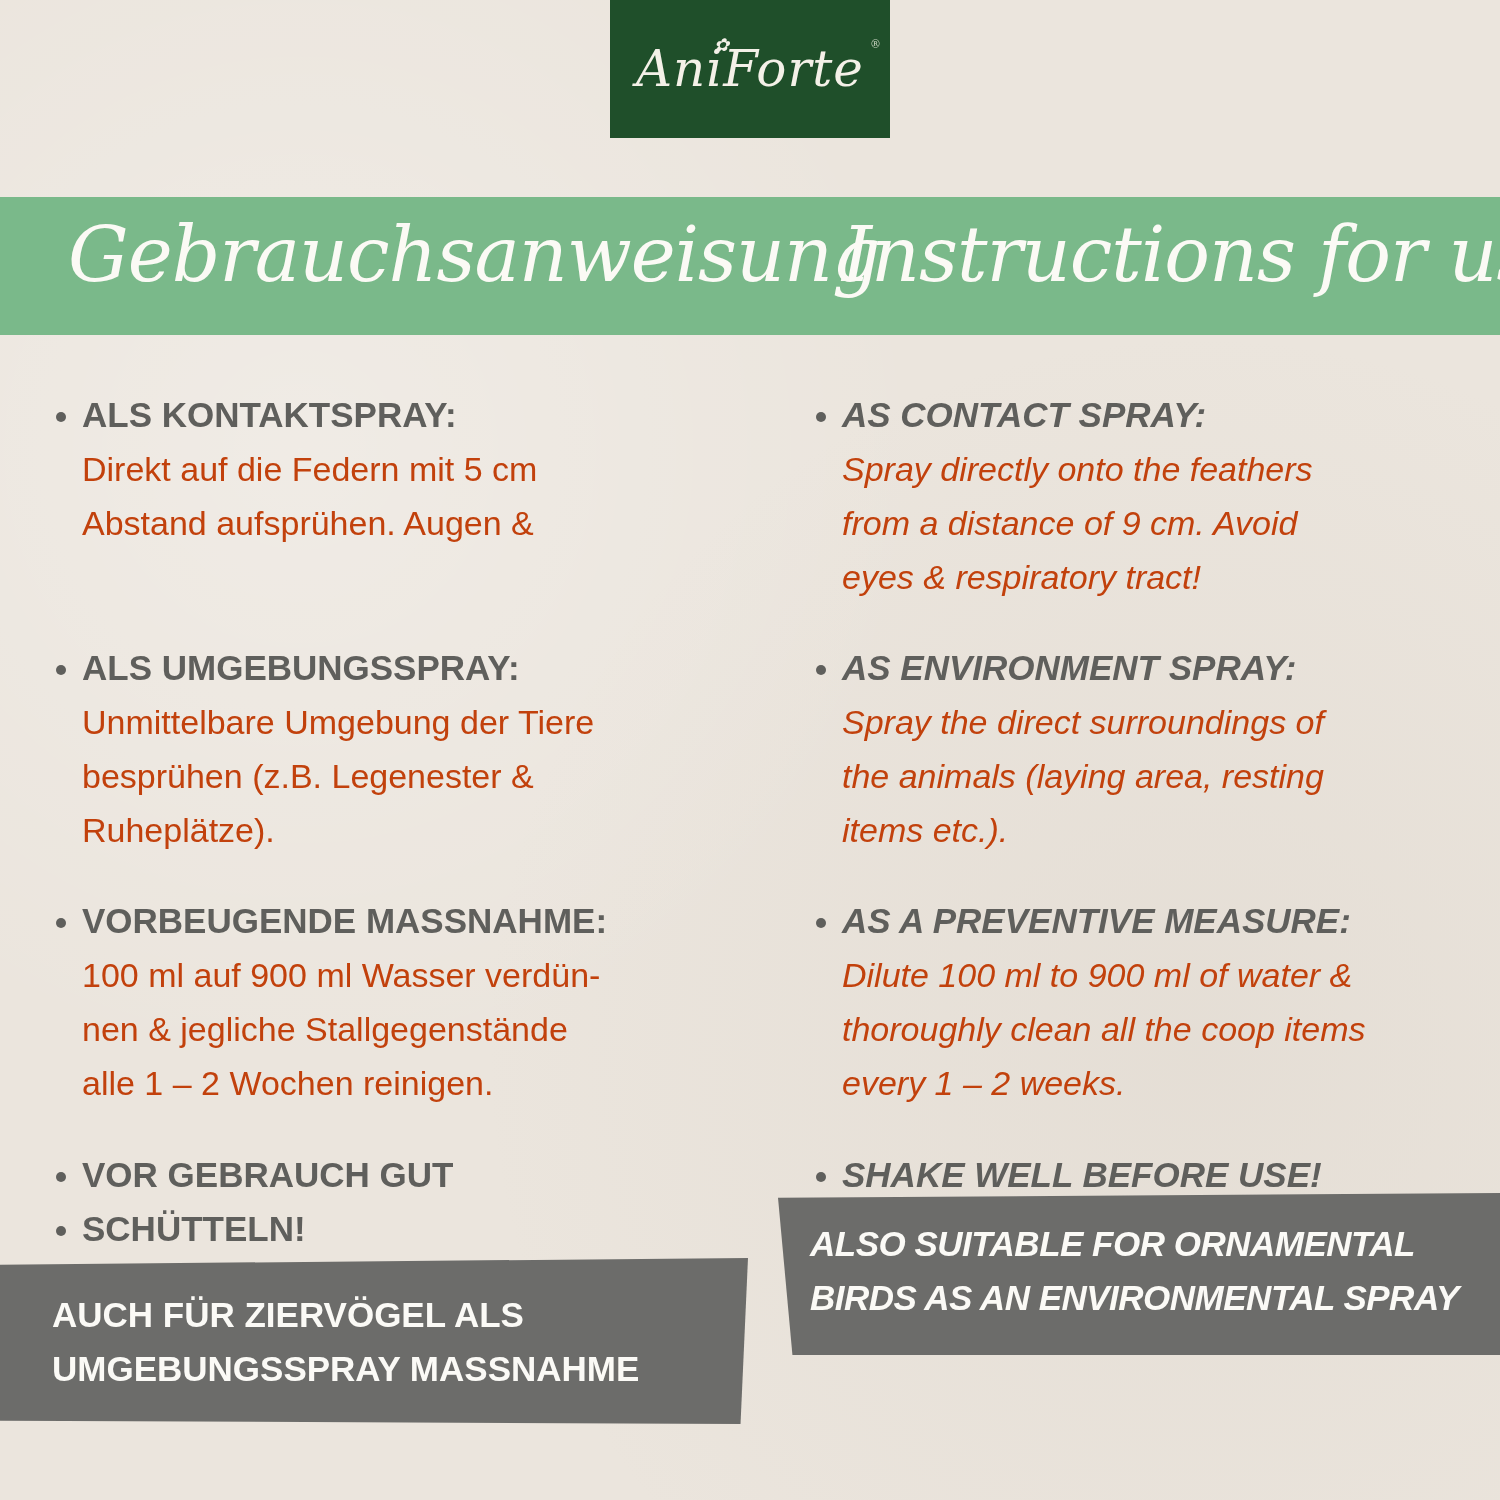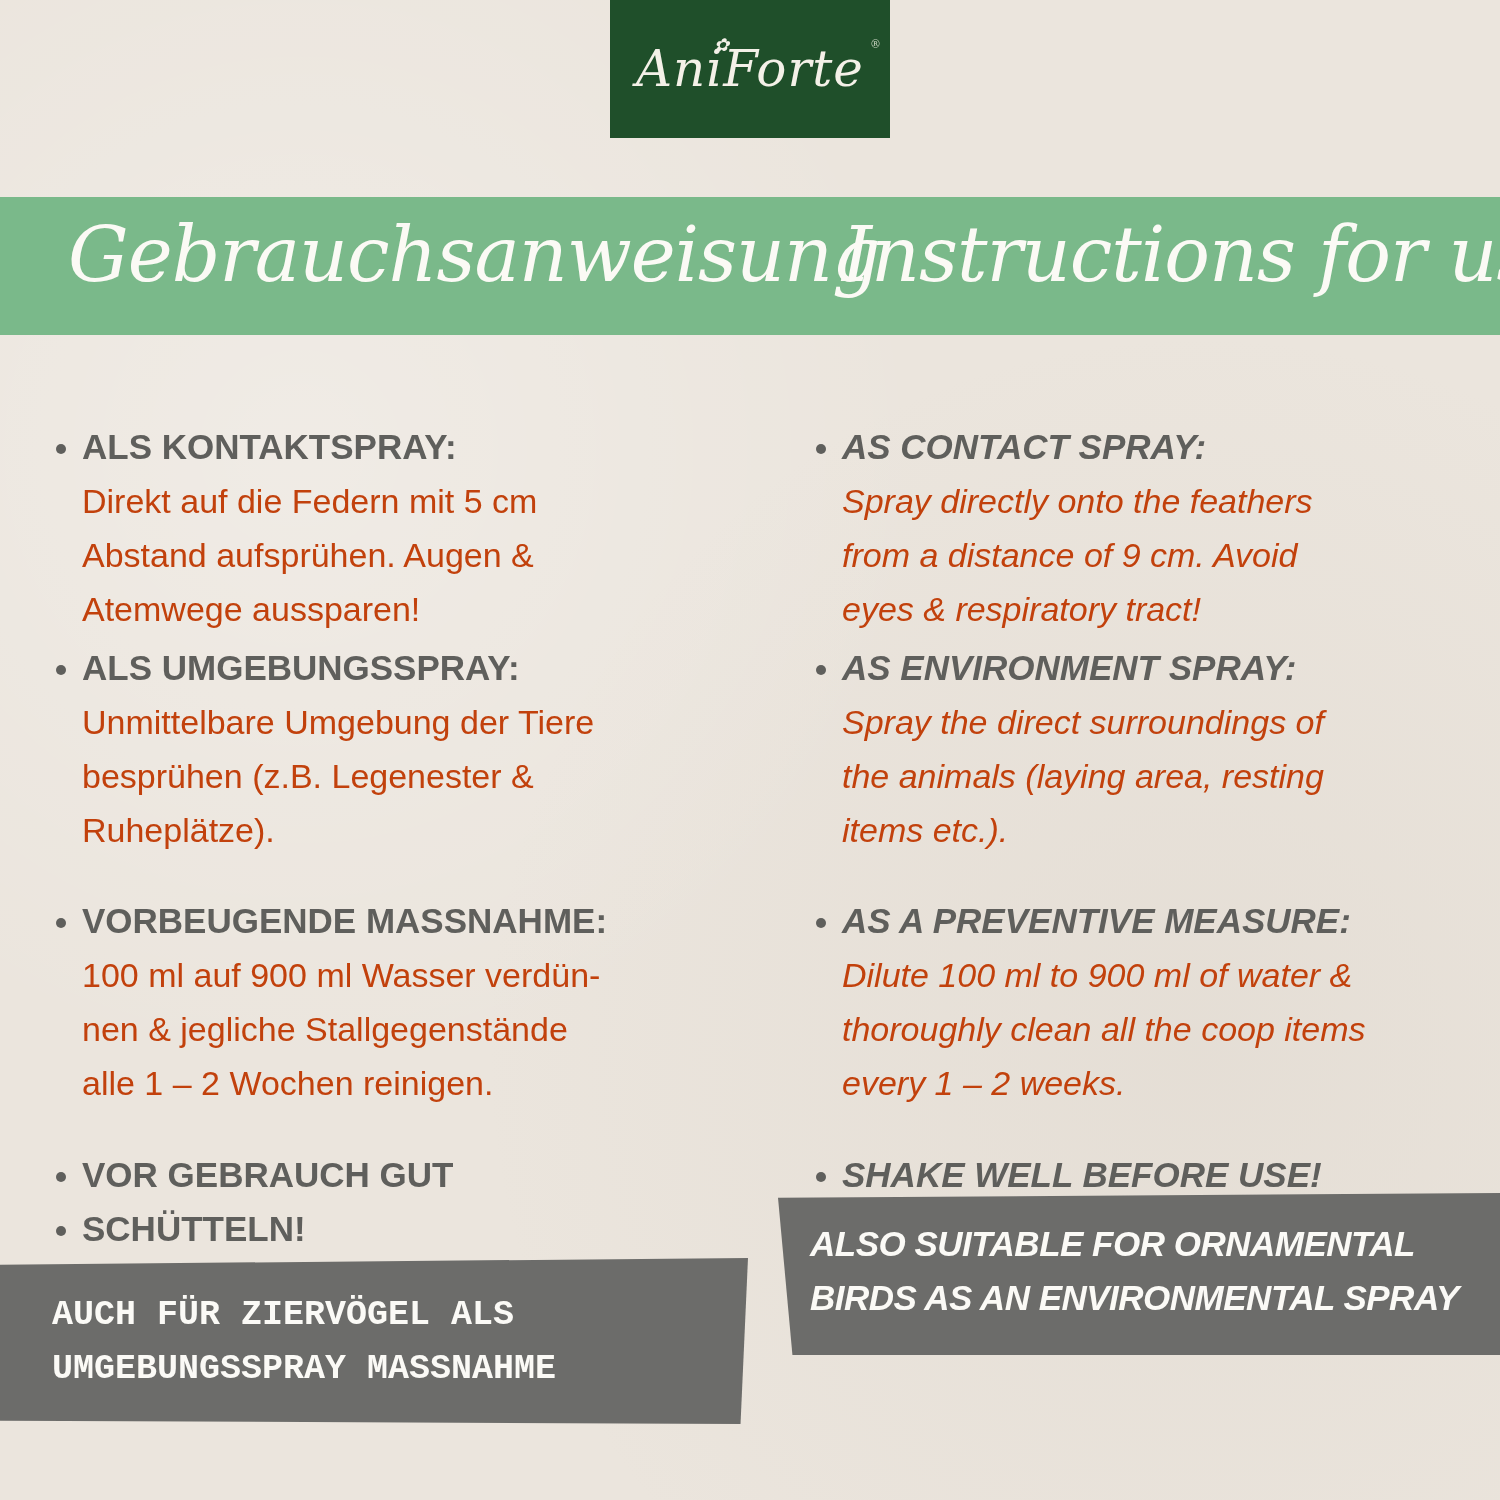--- a/index.html
+++ b/index.html
@@ -18,26 +18,26 @@
   .band-title.left{left:68px;}
   .band-title.right{left:842px;}
   .col{position:absolute;top:388px;width:660px;}
   .col.left{left:52px;}
   .col.right{left:812px;}
   .item{position:relative;}
   .item .head{font-weight:bold;font-size:35px;line-height:54px;color:#5f5f5c;padding-left:30px;position:relative;white-space:nowrap;}
   .item .head::before{content:"";position:absolute;left:4px;top:24px;width:10px;height:10px;border-radius:50%;background:#5f5f5c;}
   .item .body{font-size:34px;line-height:54px;padding-left:30px;color:#c2410c;}
   .col.right .head,.col.right .body{font-style:italic;}
-  .item1{position:absolute;top:0;margin-top:32px;}
+  .item1{position:absolute;top:0;}
   .item2{position:absolute;top:253px;}
   .item3{position:absolute;top:506px;}
   .item4{position:absolute;top:760px;}
   .banner{position:absolute;background:#6c6c6a;color:#fbfaf6;font-weight:bold;font-size:35px;line-height:54px;}
-  .banner.left{left:0;top:1258px;width:748px;height:166px;clip-path:polygon(0 4%,100% 0,99% 100%,0 98%);font-family:Liberation Mono, monospace;}
+  .banner.left{left:0;top:1258px;width:748px;height:166px;clip-path:polygon(0 4%,100% 0,99% 100%,0 98%);}
   .banner.right{left:778px;top:1193px;width:722px;height:162px;font-style:italic;clip-path:polygon(0 3%,100% 0,100% 100%,2% 100%);}
   .banner .txt{position:absolute;white-space:nowrap;}
   .banner.left .txt{left:52px;top:30px;}
   .banner.right .txt{left:32px;top:24px;letter-spacing:-0.5px;}
 </style>
 </head>
 <body>
 
 <div class="logo">
   <span class="logo-text">
@@ -49,21 +49,20 @@
 
 <div class="band"></div>
 <div class="band-title left">Gebrauchsanweisung</div>
 <div class="band-title right">Instructions for use</div>
 
 <div class="col left">
   <div class="item item1">
     <div class="head">ALS KONTAKTSPRAY:</div>
     <div class="body">Direkt auf die Federn mit 5 cm</div>
     <div class="body">Abstand aufsprühen. Augen &amp;</div>
-    <div class="body">Atemwege aussparen!</div>
   </div>
   <div class="item item2">
     <div class="head">ALS UMGEBUNGSSPRAY:</div>
     <div class="body">Unmittelbare Umgebung der Tiere</div>
     <div class="body">besprühen (z.B. Legenester &amp;</div>
     <div class="body">Ruheplätze).</div>
   </div>
   <div class="item item3">
     <div class="head">VORBEUGENDE  MASSNAHME:</div>
     <div class="body">100 ml auf 900 ml Wasser verdün-</div>

